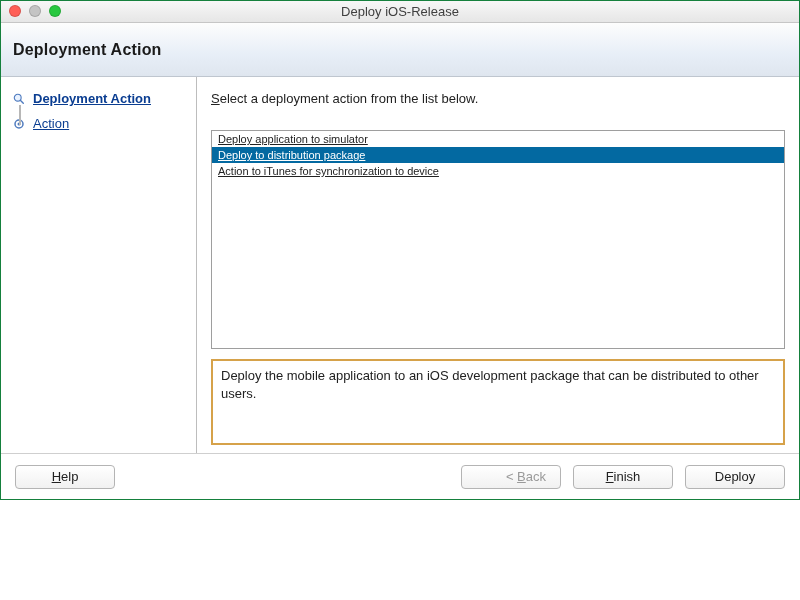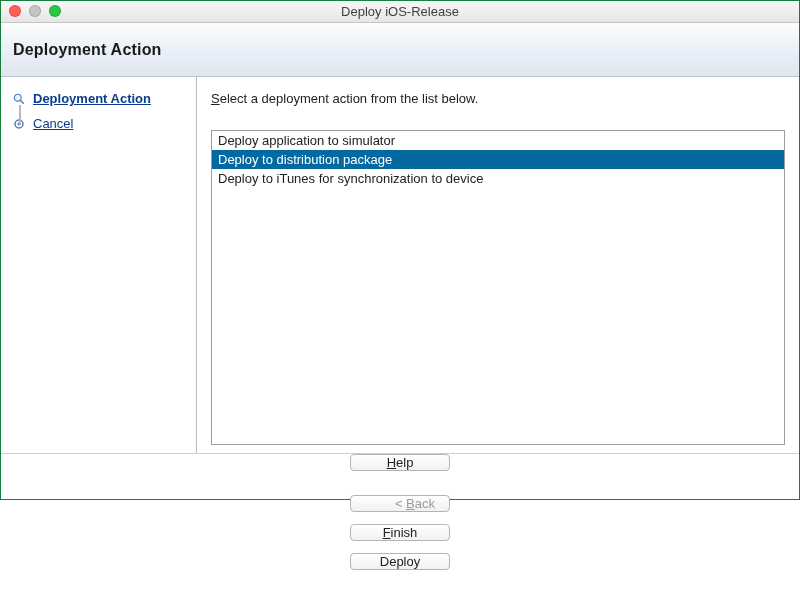--- a/index.html
+++ b/index.html
@@ -19,24 +19,24 @@
   .nav { display: flex; flex-direction: column; gap: 10px; position: relative; }
   .nav-line { position: absolute; left: 6px; top: 14px; width: 2px; height: 20px; background: #b7b7b7; }
   .nav-item { display: flex; align-items: center; gap: 8px; cursor: pointer; }
   .nav-bullet { width: 12px; height: 12px; display: inline-flex; align-items: center; justify-content: center; }
   .nav-label { color: #0a3d91; text-decoration: underline; font-size: 13px; }
   .nav-item.active .nav-label { font-weight: bold; }
   .content { flex: 1; padding: 14px 14px 8px 14px; display: flex; flex-direction: column; min-width: 0; }
   .instruction { margin-bottom: 24px; font-size: 13px; }
   .instruction .mn { text-decoration: underline; }
   .listbox { flex: 1; border: 1px solid #9e9e9e; background: #fff; overflow: auto; min-height: 0; }
-  .list-item { padding: 2px 6px; font-size: 13px; cursor: default; white-space: nowrap; }
+  .list-item { padding: 2px 6px; font-size: 11px; cursor: default; white-space: nowrap; text-decoration: underline; }
   .list-item.selected { background: #0369a1; color: #fff; }
   .descbox { margin-top: 10px; height: 86px; border: 2px solid #d6a24a; background: #fff; padding: 6px 8px; font-size: 13px; line-height: 1.35; color: #222; overflow: auto; }
-  .footer { height: 46px; border-top: 1px solid #cfcfcf; background: #fff; display: flex; align-items: center; padding: 0 22px; gap: 12px; flex-direction: column; }
+  .footer { height: 46px; border-top: 1px solid #cfcfcf; background: #fff; display: flex; align-items: center; padding: 0 14px; gap: 12px; }
   .footer .spacer { flex: 1; }
   button.btn { height: 24px; min-width: 100px; padding: 0 14px; background: linear-gradient(#ffffff,#f1f1f1); border: 1px solid #b4b4b4; border-radius: 4px; font-size: 13px; color: #222; cursor: pointer; }
   button.btn:disabled { color: #9a9a9a; cursor: default; text-align: right; }
   button.btn .mn { text-decoration: underline; }
 </style>
 </head>
 <body>
 
 <div class="window">
   <div class="titlebar">
@@ -67,34 +67,37 @@
           <span class="nav-label">Deployment Action</span>
         </div>
 
         <div class="nav-item">
           <span class="nav-bullet">
             <svg width="10" height="10" viewBox="0 0 10 10">
                 <circle cx="5" cy="5" r="4" fill="#ffffff" stroke="#4f7bbf" stroke-width="1.5"></circle>
                 <circle cx="5" cy="5" r="1.5" fill="#4f7bbf"></circle>
               </svg>
           </span>
-          <span class="nav-label">Cancel</span>
+          <span class="nav-label">Action</span>
         </div>
       </div>
     </div>
 
     <div class="content">
       <div class="instruction"><span class="mn">S</span><span>elect a deployment action from the list below.</span></div>
 
       <div class="listbox">
         <div class="list-item">Deploy application to simulator</div>
         <div class="list-item selected">Deploy to distribution package</div>
-        <div class="list-item">Deploy to iTunes for synchronization to device</div>
+        <div class="list-item">Action to iTunes for synchronization to device</div>
       </div>
 
+      <div class="descbox">
+        <span>Deploy the mobile application to an iOS development package that can be distributed to other users.</span>
+      </div>
     </div>
   </div>
 
   <div class="footer">
     <button class="btn"><span class="mn">H</span><span>elp</span></button>
     <div class="spacer"></div>
     <button class="btn" disabled=""><span>&lt; </span><span class="mn">B</span><span>ack</span></button>
     <button class="btn"><span class="mn">F</span><span>inish</span></button>
     <button class="btn"><span>Deploy</span></button>
   </div>

